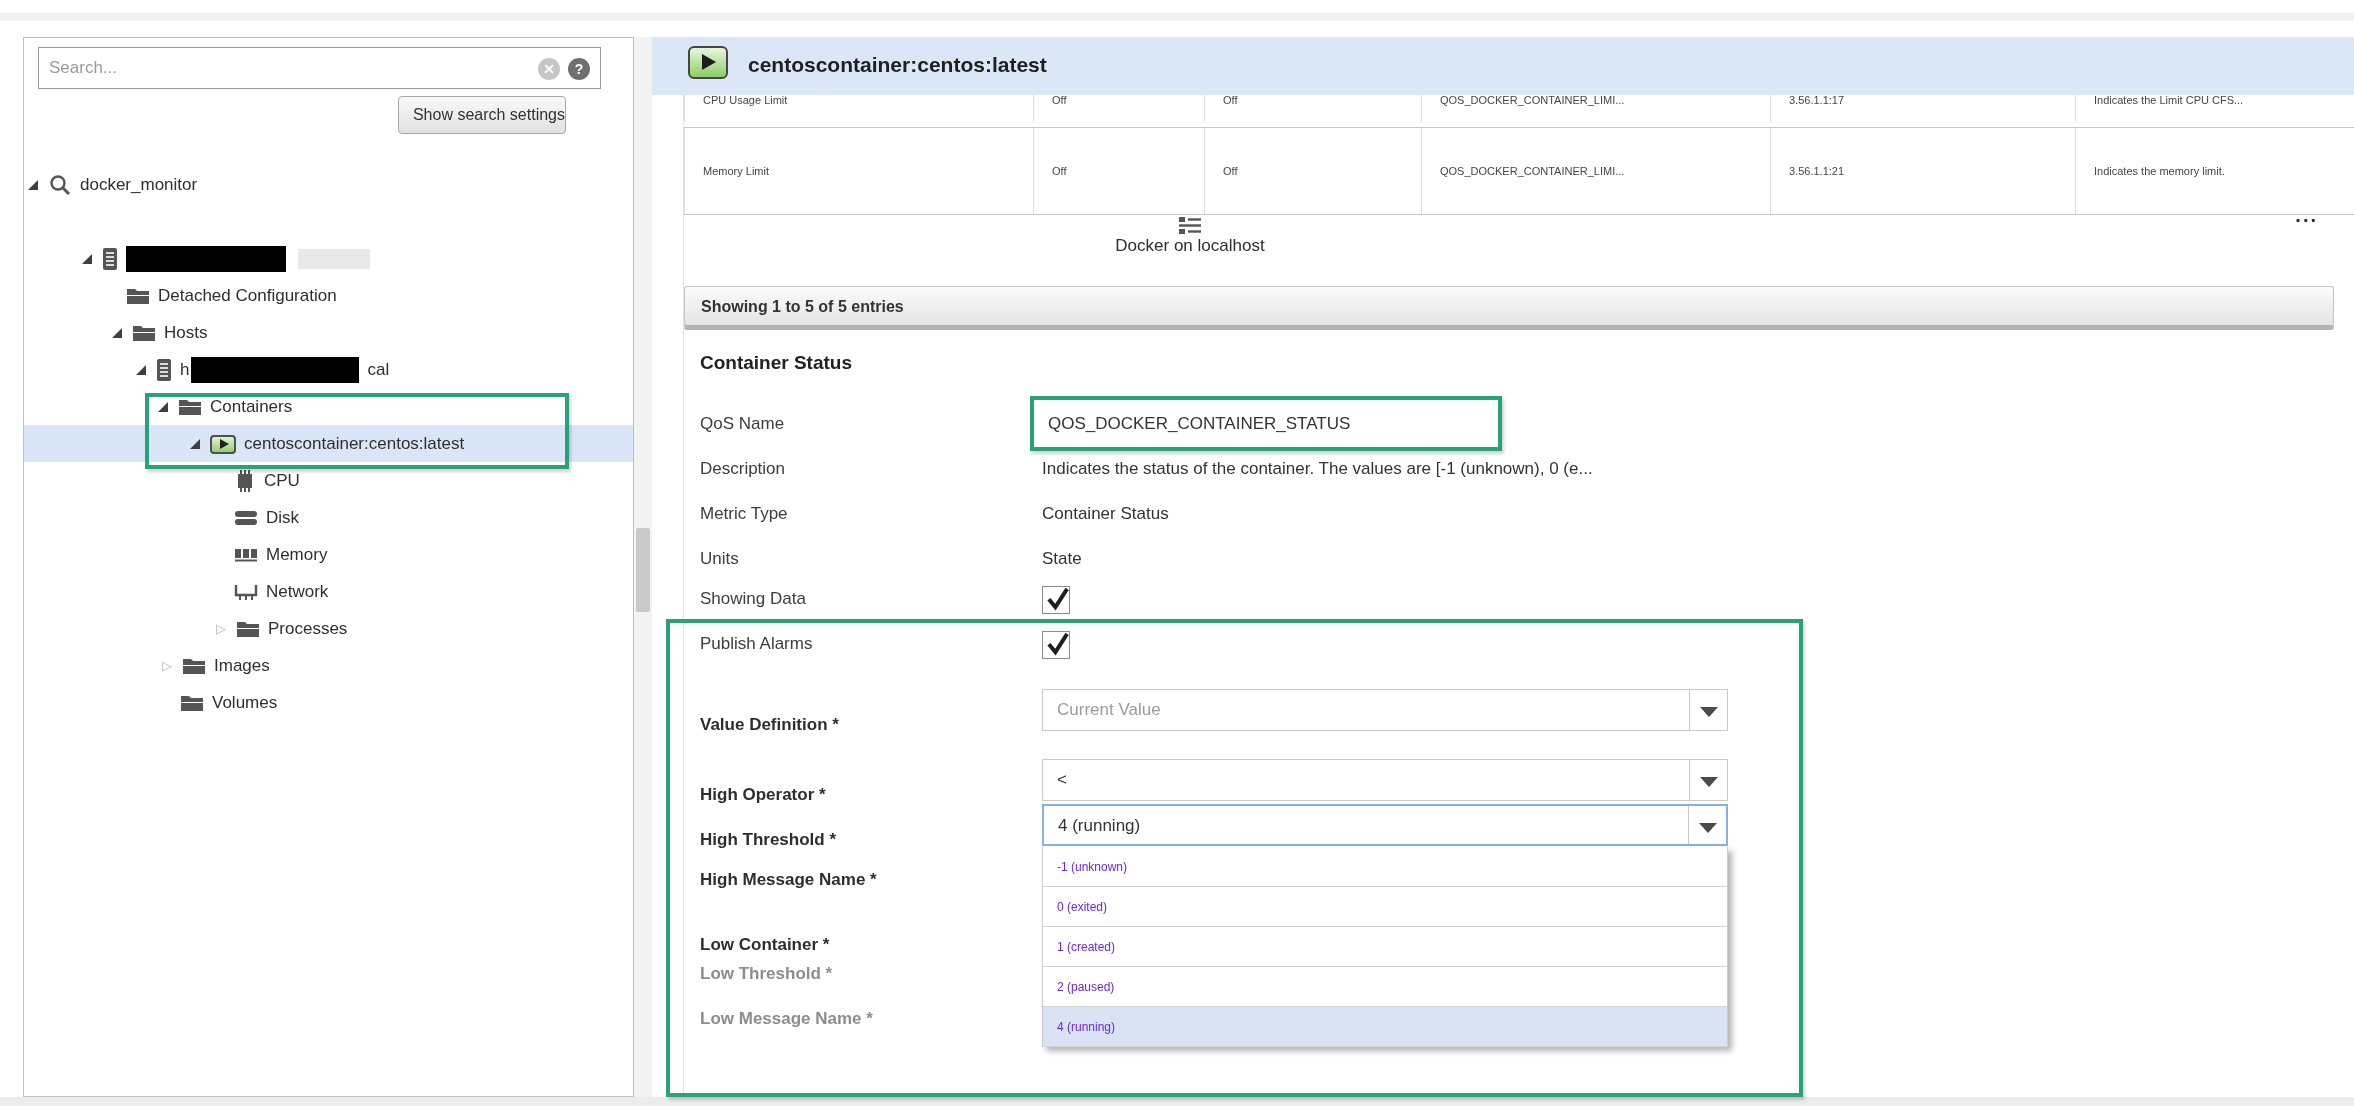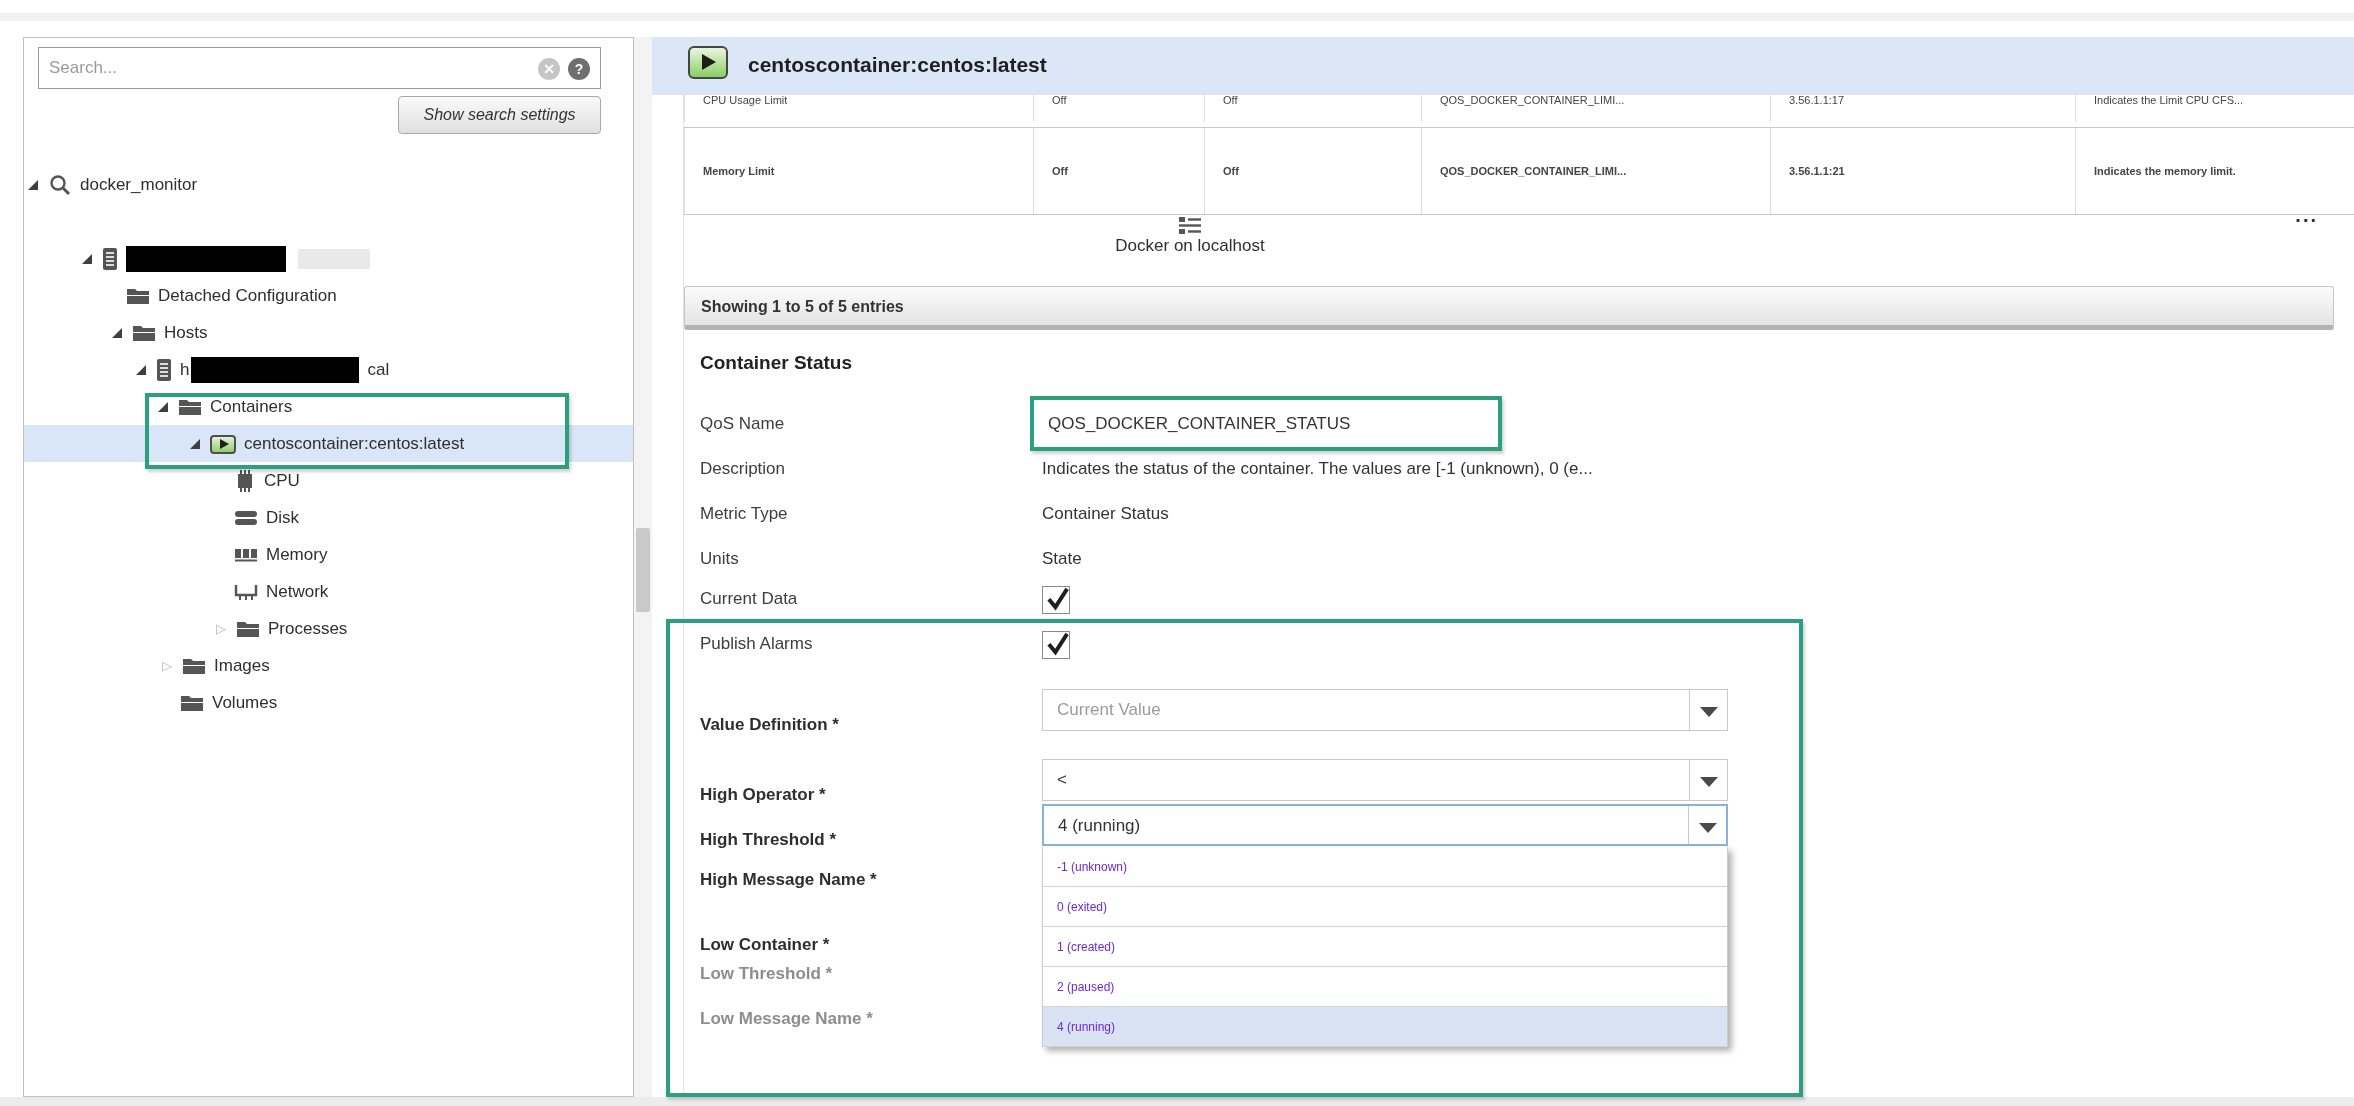--- a/index.html
+++ b/index.html
@@ -18,22 +18,22 @@
   .vscroll-thumb { left:636px; top:528px; width:14px; height:84px; background:#c9c9c9; border-radius:2px; }
 
   .search-box { left:38px; top:47px; width:563px; height:42px; background:#fff; border:1px solid #999; }
   .search-input { position:absolute; left:10px; top:3px; width:460px; height:34px; border:none; outline:none;
                   font-family:"Liberation Sans",sans-serif; font-size:17px; color:#333; background:transparent; }
   .search-input::placeholder { color:#9a9a9a; opacity:1; }
   .circ { position:absolute; top:10px; width:22px; height:22px; border-radius:50%;
           color:#fff; font-size:14px; font-weight:bold; text-align:center; line-height:22px; }
   .clear-circ { right:40px; background:#c6c6c6; }
   .help-circ  { right:10px; background:#6f6f6f; }
-  .sss-btn { left:398px; top:96px; width:203px; height:38px; background:linear-gradient(#fafafa,#e0e0e0);
-             border:1px solid #a8a8a8; border-radius:4px; font-size:16px; color:#333; text-align:center; line-height:36px;font-style:italic; }
+  .sss-btn { left:398px; top:96px; width:168px; height:38px; background:linear-gradient(#fafafa,#e0e0e0);
+             border:1px solid #a8a8a8; border-radius:4px; font-size:16px; color:#333; text-align:right; line-height:36px; }
 
   
   .trow { position:absolute; left:24px; right:26px; height:36px; display:flex; align-items:center; column-gap:8px;
           font-size:17px; color:#2f2f2f; }
   .sel-band { left:24px; top:425px; width:609px; height:37px; background:#d9e6f7; }
   .caret-exp { width:12px; height:12px; flex:0 0 12px; position:relative; }
   .caret-exp::after { content:""; position:absolute; left:0; top:1px; width:0; height:0;
           border-left:10px solid transparent; border-bottom:10px solid #3f3f3f; }
   .caret-col { width:12px; flex:0 0 12px; color:#b5b5b5; font-size:13px; line-height:12px; }
   .caret-none { width:12px; flex:0 0 12px; visibility:hidden; }
@@ -57,21 +57,21 @@
   .play-lg { left:688px; top:46px; width:40px; height:33px; border:2.5px solid #464646; border-radius:6px;
              background:linear-gradient(#eaf6df,#8bce64); }
   .play-lg::after { content:""; position:absolute; left:12px; top:6px; width:0; height:0;
              border-left:14px solid #1d1d1d; border-top:8px solid transparent; border-bottom:8px solid transparent; }
   .mtitle { left:748px; top:53px; font-size:21px; font-weight:bold; color:#1f1f1f; }
   .content-edge { left:683px; top:95px; width:1px; height:1002px; background:#e3e3e3; }
 
   
   .trow-tab { position:absolute; left:684px; width:1670px; background:#fff; border-bottom:1px solid #c9c9c9; overflow:hidden; }
   .trow1 { top:95px; height:33px; }
-  .trow2 { top:128px; height:87px;font-weight:bold; }
+  .trow2 { top:128px; height:87px; }
   .cellrow { position:absolute; left:0; top:0; width:1670px; display:flex; }
   .trow1 .cellrow { top:-17px; height:44px; }
   .trow2 .cellrow { top:0; height:86px; }
   .cell { border-right:1px solid #ddd; padding-left:18px; font-size:11px; color:#454545; display:flex; align-items:center; }
   .cell:first-child { border-left:1px solid #ddd; }
   .c0{width:350px;} .c1{width:171px;} .c2{width:217px;} .c3{width:349px;} .c4{width:305px;} .c5{width:278px; border-right:none;}
 
   .showing { left:684px; top:286px; width:1650px; height:44px; background:linear-gradient(#fbfbfb,#e4e4e4);
              border:1px solid #c6c6c6; border-bottom:5px solid #b3b3b3; border-radius:3px;
              font-size:16px; font-weight:bold; color:#333; line-height:40px; padding-left:16px; }
@@ -345,21 +345,21 @@
 
     <div class="abs flabel" style="top:459px;">Description</div>
     <div class="abs fvalue" style="top:459px;">Indicates the status of the container. The values are [-1 (unknown), 0 (e...</div>
 
     <div class="abs flabel" style="top:504px;">Metric Type</div>
     <div class="abs fvalue" style="top:504px;">Container Status</div>
 
     <div class="abs flabel" style="top:549px;">Units</div>
     <div class="abs fvalue" style="top:549px;">State</div>
 
-    <div class="abs flabel" style="top:589px;">Current Data</div>
+    <div class="abs flabel" style="top:589px;">Showing Data</div>
     <div class="abs checkbox" style="top:586px;">
       <svg width="26" height="26" viewBox="0 0 20 20">
           <path d="M3 11 l5 6 L17 3" stroke="#1e1e1e" stroke-width="3" fill="none"></path>
         </svg>
     </div>
 
     <div class="abs flabel" style="top:634px;">Publish Alarms</div>
     <div class="abs checkbox" style="top:631px;">
       <svg width="26" height="26" viewBox="0 0 20 20">
           <path d="M3 11 l5 6 L17 3" stroke="#1e1e1e" stroke-width="3" fill="none"></path>

